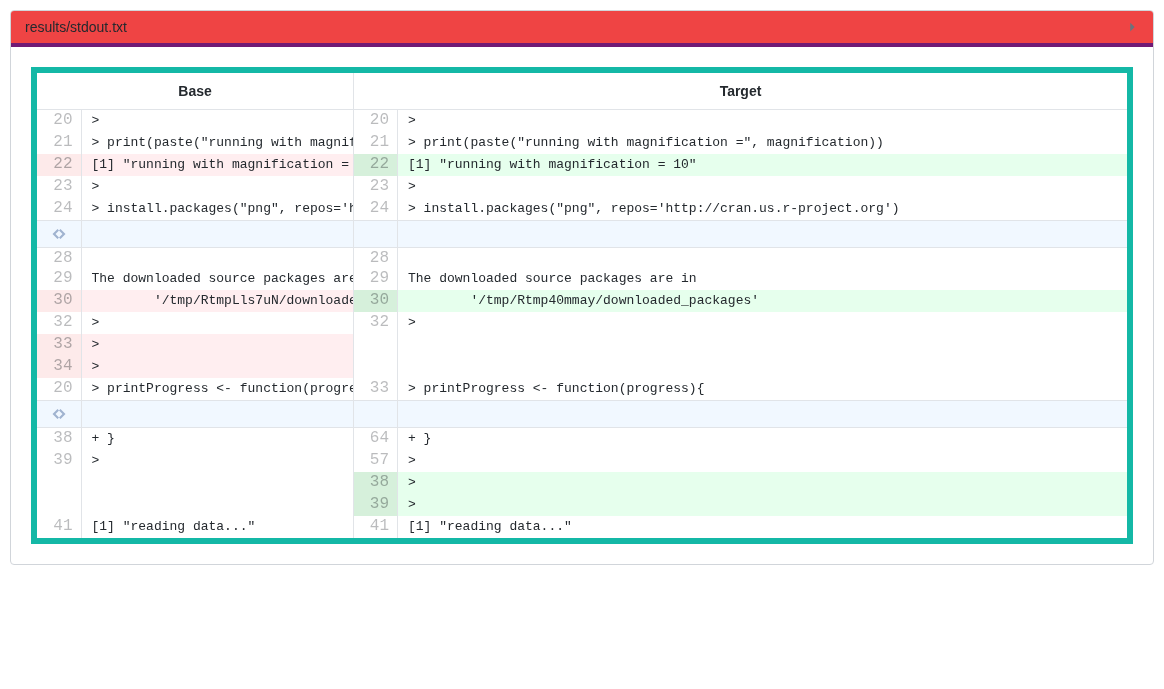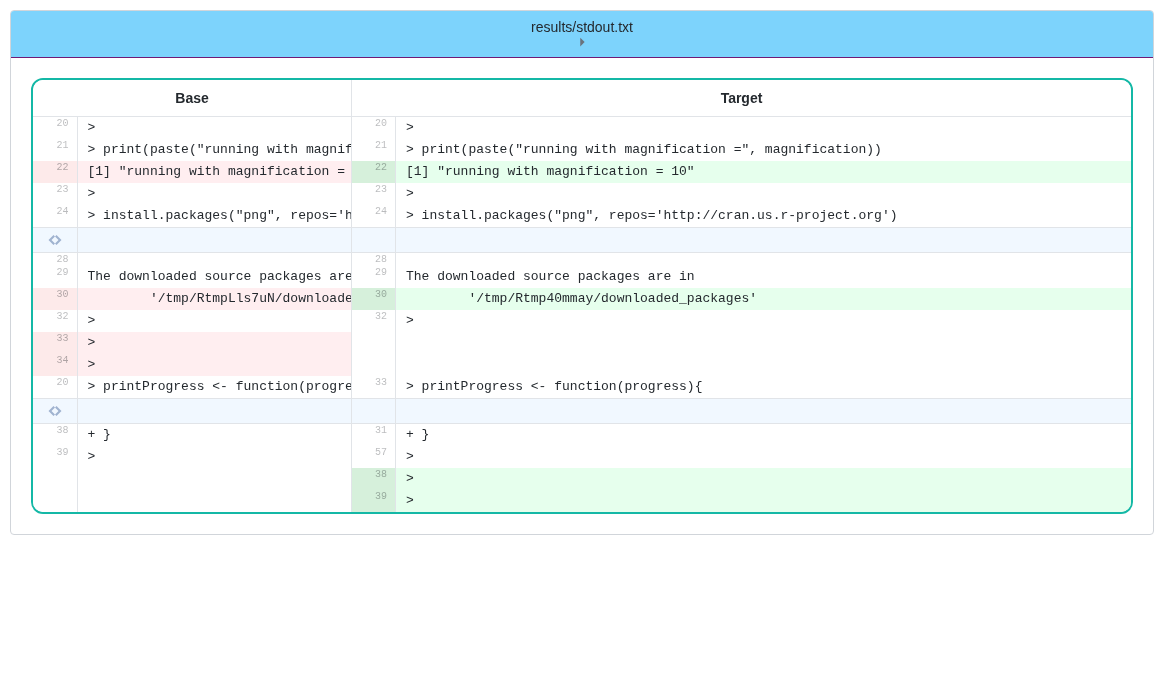--- a/index.html
+++ b/index.html
@@ -13,40 +13,39 @@
     margin: 10px;
     border: 1px solid #d1d5da;
     border-radius: 4px;
     overflow: hidden;
   }
   .file-header {
     display: flex;
     align-items: center;
     justify-content: space-between;
     padding: 8px 14px;
-    background: #7dd3fc;
-    border-bottom: 1px solid #701a75;
-    flex-direction: column;
+    background: #ef4444;
+    border-bottom: 4px solid #701a75;
   }
   .file-title {
     font-size: 14px;
     font-weight: 500;
     color: #24292e;
   }
   .toggle-icon {
     color: #6a737d;
     cursor: pointer;
     display: inline-flex;
   }
   .diff-outer {
     padding: 20px;
   }
   .diff-inner {
-    border: 2px solid #14b8a6;
-    border-radius: 12px;
+    border: 6px solid #14b8a6;
+    border-radius: 0;
     overflow: hidden;
   }
   table.diff {
     width: 100%;
     border-collapse: collapse;
     table-layout: fixed;
     font-family: "SFMono-Regular", Consolas, "Liberation Mono", Menlo, monospace;
     font-size: 13px;
   }
   table.diff th {
@@ -58,21 +57,21 @@
     color: #24292e;
     border-bottom: 1px solid #e1e4e8;
     background: #fff;
   }
   table.diff th.head-base { border-right: 1px solid #e1e4e8; width: 50%; }
   col.lnw { width: 44px; }
   td.ln {
     text-align: right;
     padding: 1px 8px 1px 4px;
     color: rgba(27,31,35,0.3);
-    font-size: 10px;
+    font-size: 16px;
     vertical-align: top;
     user-select: none;
     border-right: 1px solid #e1e4e8;
     white-space: nowrap;
     background: #fff;
   }
   td.code {
     padding: 1px 10px;
     white-space: pre;
     color: #24292e;
@@ -218,38 +217,44 @@
                     <path fill="#a0b3d0" d="M9.5 3L8 4.5 11.5 8 8 11.5 9.5 13l5-5-5-5zM6.5 3L8 4.5 4.5 8 8 11.5 6.5 13l-5-5 5-5z"></path>
                   </svg>
                 </span></td>
               <td class="code left"></td>
               <td class="ln"></td>
               <td class="code"></td>
             </tr>
             <tr class="ctx">
               <td class="ln">38</td>
               <td class="code left">+ }</td>
-              <td class="ln">31</td>
+              <td class="ln">64</td>
               <td class="code">+ }</td>
             </tr>
             <tr class="ctx">
               <td class="ln">39</td>
               <td class="code left">&gt;</td>
               <td class="ln">57</td>
               <td class="code">&gt;</td>
             </tr>
             <tr>
               <td class="ln empty"></td>
               <td class="code left empty"></td>
               <td class="ln rightadd">38</td>
               <td class="code rightadd">&gt;</td>
             </tr>
             <tr>
               <td class="ln empty"></td>
               <td class="code left empty"></td>
               <td class="ln rightadd">39</td>
               <td class="code rightadd">&gt;</td>
+            </tr>
+            <tr class="ctx">
+              <td class="ln">41</td>
+              <td class="code left">[1] "reading data..."</td>
+              <td class="ln">41</td>
+              <td class="code">[1] "reading data..."</td>
             </tr>
           </tbody>
       </table>
     </div>
   </div>
 </div>
 
 </body></html>

